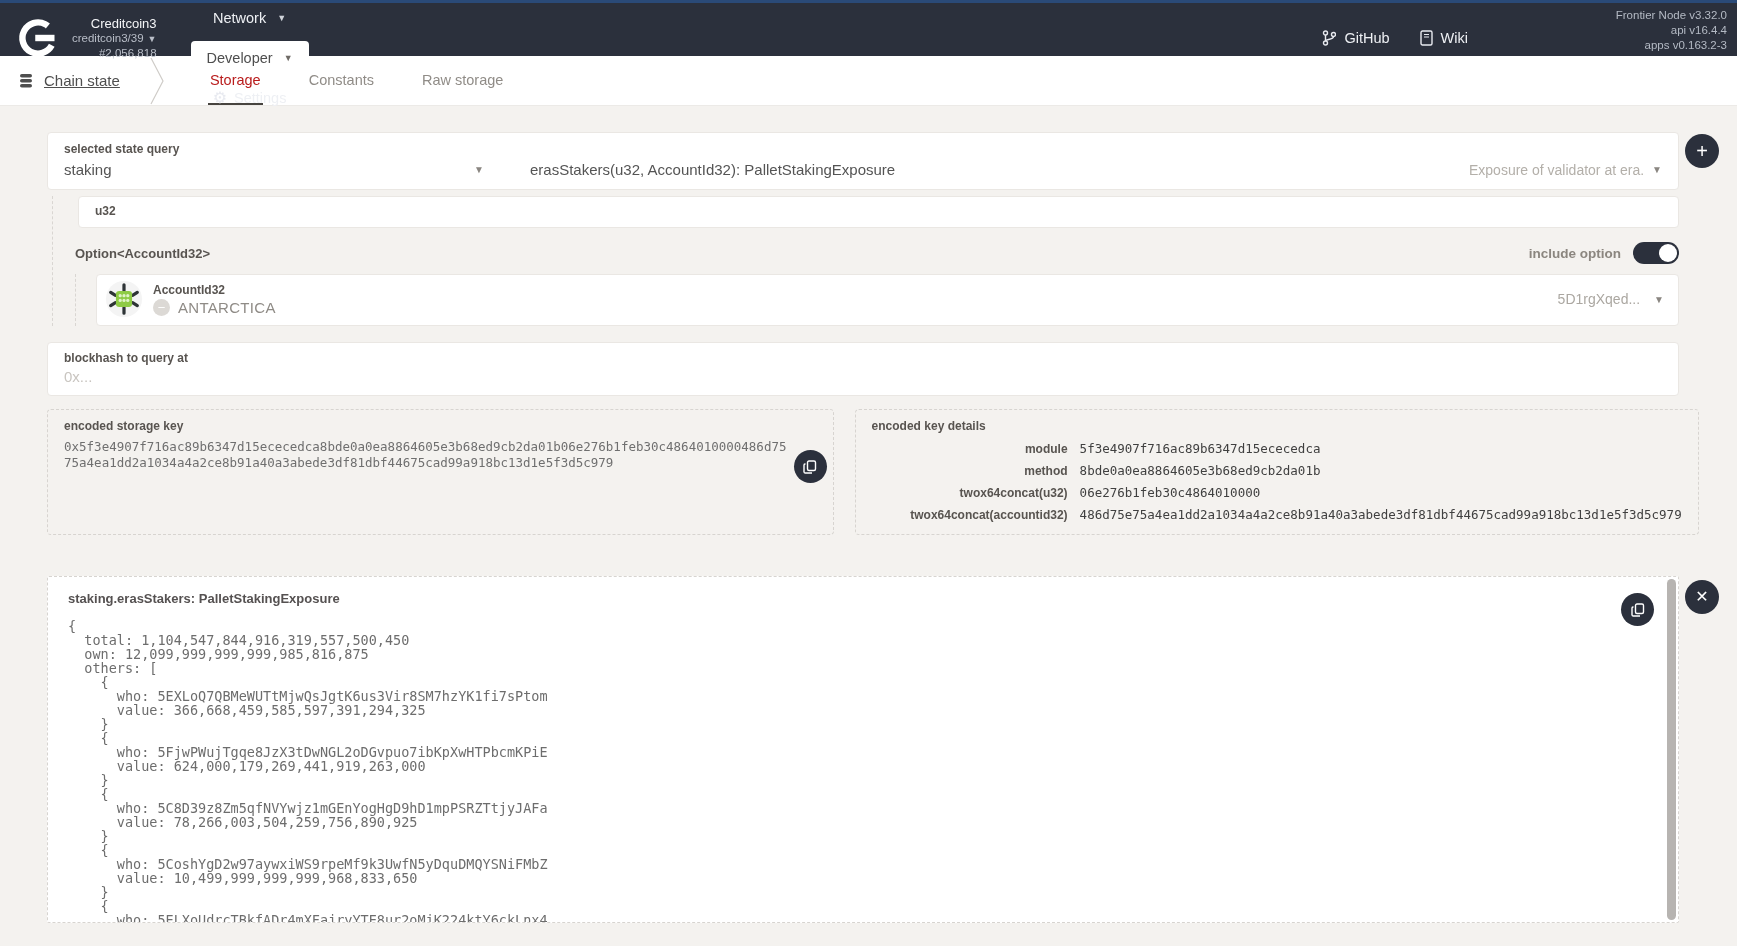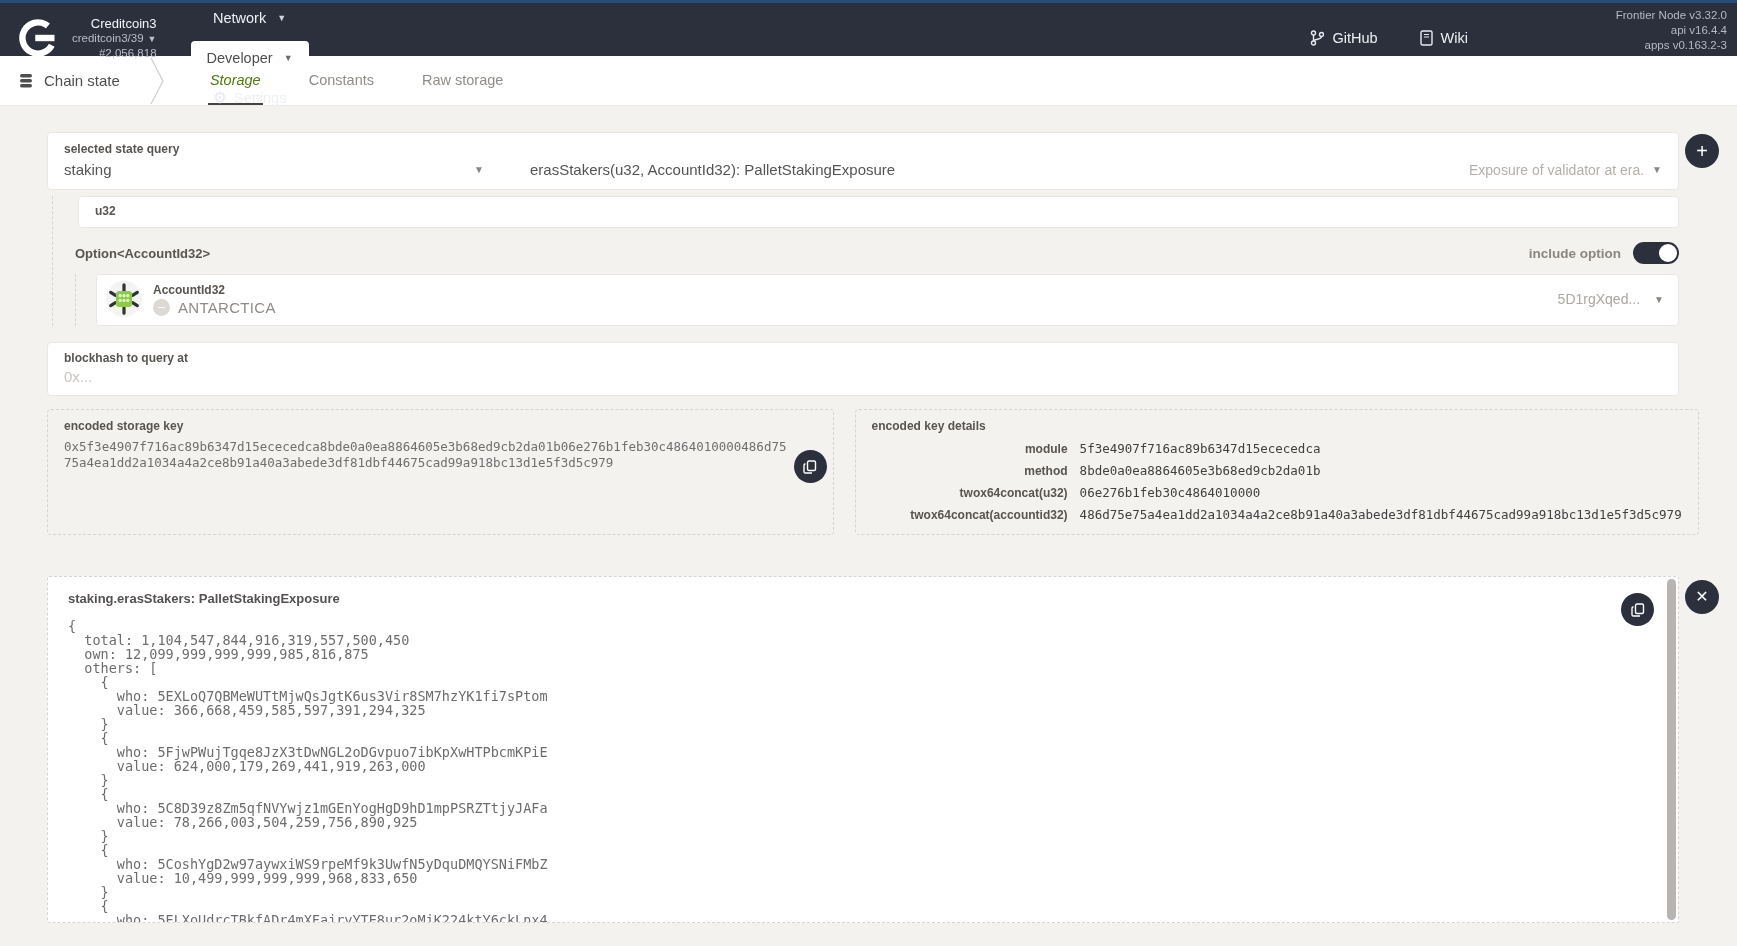--- a/index.html
+++ b/index.html
@@ -19,33 +19,33 @@
   .caret { font-size: 9px; color: #b9bec8; margin-left: 4px; }
   .nav { display: flex; align-items: center; margin-left: 34px; gap: 6px; flex-direction: column; }
   .nav-item {
     display: flex; align-items: center; gap: 7px;
     padding: 9px 16px; font-size: 14.5px; color: #eef0f4; cursor: pointer; border-radius: 4px;
   }
   .nav-item .caret { color: #cfd3da; }
   .nav-item.active { background: #ffffff; color: #4e4e4e; }
   .nav-item.active .caret { color: #6f6b66; }
   .gear { font-size: 16px; line-height: 1; color: #e8eaf0; }
-  .header-links { display: flex; gap: 42px; margin-left: auto; margin-right: 255px; }
+  .header-links { display: flex; gap: 30px; margin-left: auto; margin-right: 255px; }
   .header-link { display: flex; align-items: center; gap: 8px; font-size: 14.5px; color: #eef0f4; cursor: pointer; }
   .versions { position: absolute; right: 10px; top: 8px; text-align: right; line-height: 15px; }
   .version-line { font-size: 11.5px; color: #b4bac4; }
   .header-wrap { position: relative; }
 
   
   .tabbar { height: 50px; background: #fff; display: flex; align-items: stretch; padding-left: 18px; border-bottom: 1px solid #eceae7; }
-  .section-tab { display: flex; align-items: center; gap: 10px; font-size: 15px; color: #4e4e4e; padding-right: 30px; cursor: pointer; }
+  .section-tab { display: flex; align-items: center; gap: 10px; font-size: 15px; color: #4e4e4e; padding-right: 30px; cursor: pointer; text-decoration: underline; }
   .chev-sep { display: flex; align-items: stretch; }
   .tabs { display: flex; align-items: stretch; margin-left: 42px; gap: 44px; }
   .tab { display: flex; align-items: center; font-size: 14.5px; color: #908c87; cursor: pointer; border-bottom: 2px solid transparent; padding: 0 2px; }
-  .tab.active { color: #4d7c0f; border-bottom-color: #47443f; font-style: italic; }
+  .tab.active { color: #b91c1c; border-bottom-color: #47443f; }
 
   
   .main { padding: 26px 58px 0 47px; }
   .row { position: relative; }
   .label { font-size: 12px; font-weight: 700; color: #585450; }
   .mono { font-family: "DejaVu Sans Mono", monospace; }
 
   .card { background: #fff; border: 1px solid #eae7e3; border-radius: 4px; }
   .query-card { padding: 9px 16px 11px; }
   .query-selects { display: flex; align-items: center; margin-top: 5px; }

